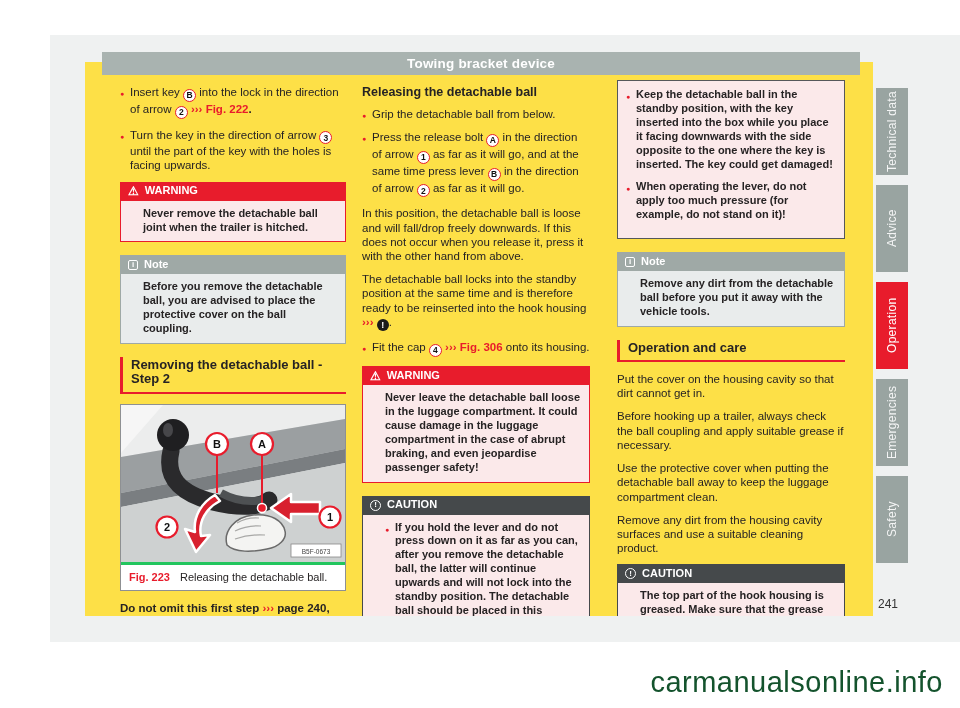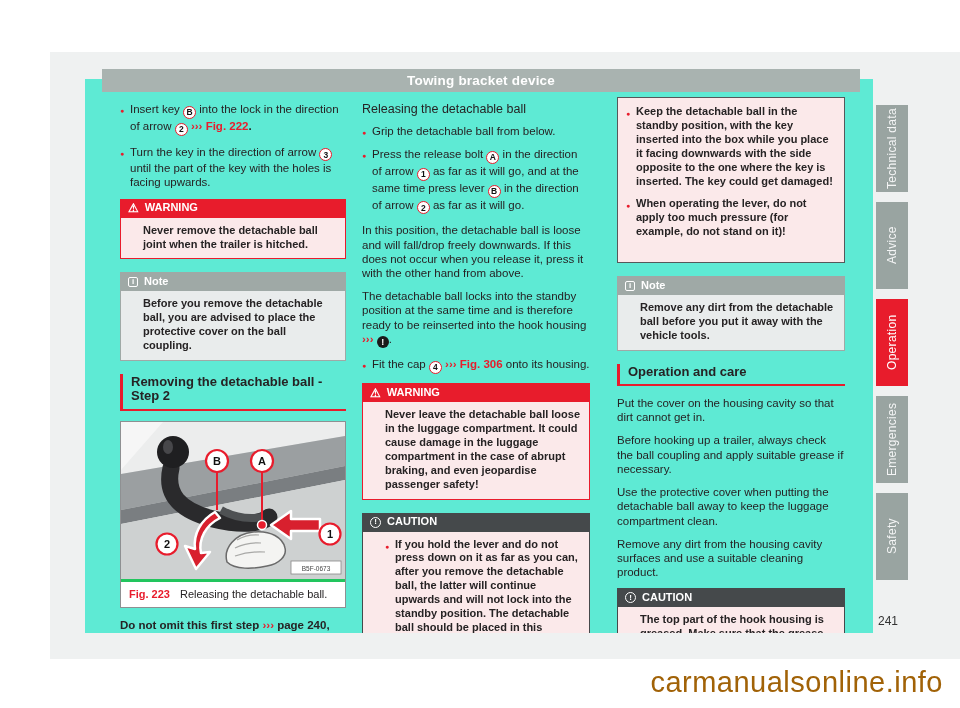--- a/index.html
+++ b/index.html
@@ -9,49 +9,49 @@
     --graybody:#e9ecec;
     --dark:#45494b;
     --bar:#a9b3b0;
     --panel:#eff1f1;
     --tab:#99a4a1;
     --text:#262324;
   }
   *{margin:0;padding:0;box-sizing:border-box;}
   body{font-family:"Liberation Sans",sans-serif;background:#fff;}
   .canvas{position:relative;width:960px;height:708px;background:#fff;overflow:hidden;}
-  .panel{position:absolute;left:50px;top:52px;width:910px;height:607px;background:var(--panel);}
-  .page{position:absolute;left:35px;top:27px;width:788px;height:554px;background:#5eead4;overflow:hidden;}
+  .panel{position:absolute;left:50px;top:35px;width:910px;height:607px;background:var(--panel);}
+  .page{position:absolute;left:35px;top:27px;width:788px;height:554px;background:#fde047;overflow:hidden;}
   .header-bar{position:absolute;left:52px;top:17px;width:758px;height:23px;background:var(--bar);
     color:#fff;font-size:13.5px;font-weight:700;display:flex;align-items:center;justify-content:center;
     letter-spacing:.2px;z-index:3;}
   .col{position:absolute;top:23px;color:var(--text);font-size:11.5px;line-height:14.2px;}
   .col1{left:35px;width:226px;}
   .col2{left:277px;width:228px;}
   .col3{left:532px;width:228px;top:18px;}
   .para{margin-bottom:9px;}
   .bullet{position:relative;padding-left:10px;margin-bottom:9px;}
   .bullet::before{content:"●";color:var(--red);font-size:7px;position:absolute;left:0;top:2px;}
-  .colhead{font-weight:400;font-size:12.5px;margin-bottom:8px;}
+  .colhead{font-weight:700;font-size:12.5px;margin-bottom:8px;}
   .section-head{font-weight:700;font-size:13px;border-left:3px solid var(--red);
     border-bottom:2px solid var(--red);padding:1px 0 5px 8px;margin:3px 0 10px 0;}
   
   .box{margin:3px 0 13px 0;font-size:11px;line-height:13.9px;}
   .box .hd{display:flex;align-items:center;gap:6px;color:#fff;font-weight:700;padding:3px 8px;height:19px;}
   .box .bd{padding:6px 8px 7px 22px;font-weight:700;}
   .box.warning .hd{background:var(--red);}
   .box.warning .bd{background:var(--pink);border:1px solid var(--red);border-top:none;}
   .box.note .hd{background:var(--grayhdr);}
   .box.note .bd{background:var(--graybody);border:1px solid var(--grayhdr);border-top:none;}
   .box.caution .hd{background:var(--dark);}
   .box.caution .bd{background:var(--pink);border:1px solid var(--dark);border-top:none;}
   .contbox{background:var(--pink);border:1.5px solid #55585a;padding:7px 8px;font-weight:700;
     font-size:11px;line-height:13.9px;margin-bottom:13px;}
   .contbox .bullet{}
-  .contbox .bullet:last-child{margin-bottom:16px;}
+  .contbox .bullet:last-child{margin-bottom:9px;}
   .icon-warn{font-size:12px;line-height:1;}
   .icon-note{display:inline-flex;align-items:center;justify-content:center;width:10px;height:10px;
     border:1px solid #fff;border-radius:2px;font-size:8px;font-weight:700;}
   .icon-caution{display:inline-flex;align-items:center;justify-content:center;width:11px;height:11px;
     border:1px solid #fff;border-radius:50%;font-size:8px;font-weight:700;}
   
   .seg-b{font-weight:700;}
   .seg-link{color:var(--red);font-weight:700;}
   .seg-ref{display:inline-flex;align-items:center;justify-content:center;width:13px;height:13px;
     border:1.3px solid var(--red);border-radius:50%;font-size:8.5px;font-weight:700;background:#fff;
@@ -62,21 +62,21 @@
   .figure{border:1px solid #8e9092;margin:0 0 10px 0;}
   .figure svg{display:block;}
   .fig-caption{border-top:3px solid #22c55e;padding:5px 8px 6px 8px;font-size:11px;background:#fff;}
   .fig-caption .fig-no{color:var(--red);font-weight:700;margin-right:10px;}
   
   .tab{position:absolute;left:826px;width:32px;height:87px;background:var(--tab);color:#f4f5f5;
     font-size:12px;display:flex;align-items:center;justify-content:center;
     writing-mode:vertical-rl;transform:rotate(180deg);letter-spacing:.3px;}
   .tab.active{background:var(--red);color:#fff;}
   .page-number{position:absolute;left:828px;top:562px;font-size:12px;color:#333;}
-  .watermark{position:absolute;right:17px;top:666px;font-size:29px;color:#a16207;letter-spacing:.5px;}
+  .watermark{position:absolute;right:17px;top:666px;font-size:29px;color:#14532d;letter-spacing:.5px;}
 </style>
 </head>
 <body>
 
 <div class="canvas">
   <div class="panel">
 
     <div class="header-bar">
       <span>Towing bracket device</span>
     </div>

